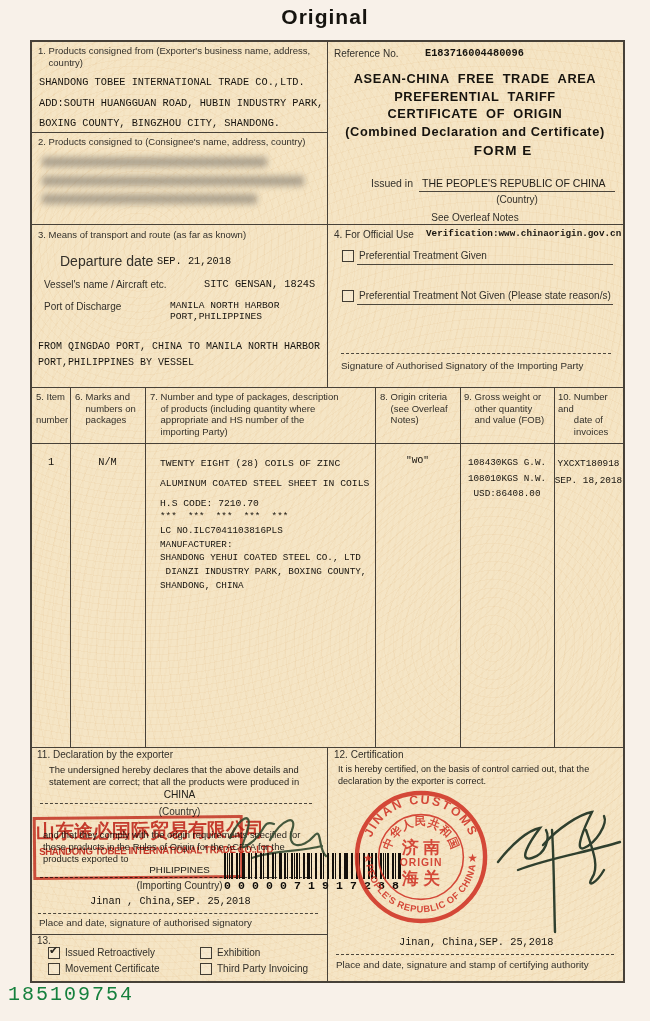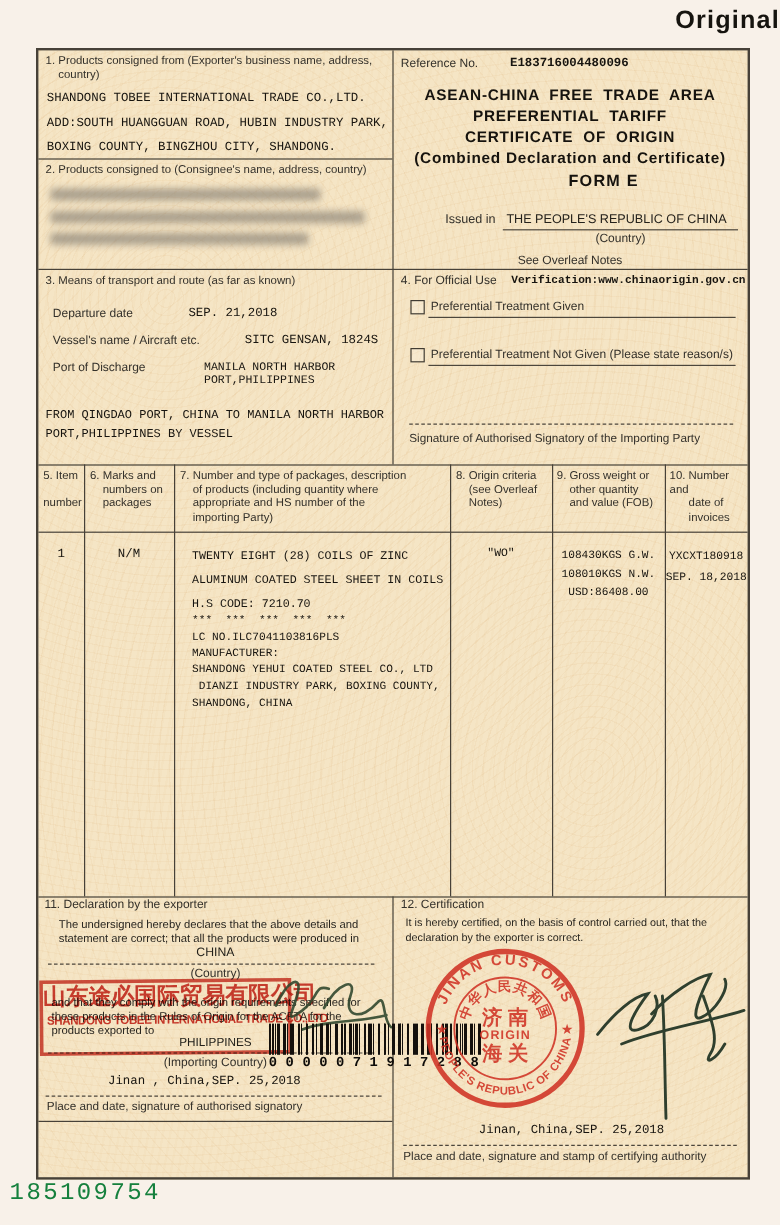--- a/index.html
+++ b/index.html
@@ -1,19 +1,19 @@
 <!DOCTYPE html>
 <html><head>
 <meta charset="utf-8">
 <style>
   html,body{margin:0;padding:0;}
   body{width:650px;height:1021px;background:#f8f1e9;position:relative;overflow:hidden;
        font-family:"Liberation Sans",sans-serif;color:#2a2620;}
   .page{position:absolute;inset:0;}
-  .doc-title{position:absolute;top:5px;left:0;width:650px;text-align:right;
+  .doc-title{position:absolute;top:5px;left:0;width:650px;text-align:center;
     font-size:21px;font-weight:700;letter-spacing:1px;color:#16140f;}
   .form{position:absolute;left:30px;top:40px;width:591px;height:939px;
     border:2px solid #474138;
     background-color:#f5e5c5;
     background-image:
       repeating-radial-gradient(circle at 18% 22%, rgba(208,150,82,.07) 0 1px, transparent 1px 7px),
       repeating-radial-gradient(circle at 78% 64%, rgba(208,150,82,.07) 0 1px, transparent 1px 9px),
       repeating-linear-gradient(100deg, rgba(220,170,100,.05) 0 2px, transparent 2px 6px);
   }
   .hline{position:absolute;background:#474138;height:1px;}
@@ -97,21 +97,21 @@
       <div class="lbl ctr hdr-bold" style="left:0;top:103px;width:352px;font-size:13.5px;letter-spacing:1px;">FORM  E</div>
       <div class="lbl" style="left:44px;top:136px;font-size:10.5px;">Issued in</div>
       <div class="lbl" style="left:95px;top:136px;font-size:10.5px;color:#24211b;">THE PEOPLE'S REPUBLIC OF CHINA</div>
       <div class="uline" style="left:92px;top:149px;width:196px;"></div>
       <div class="lbl ctr" style="left:95px;top:152px;width:190px;font-size:10px;">(Country)</div>
       <div class="lbl ctr" style="left:0;top:170px;width:296px;font-size:10px;">See Overleaf Notes</div>
     </div>
 
     <div class="box" style="left:0;top:182px;width:295px;height:163px;">
       <div class="lbl" style="left:6px;top:5px;width:282px;">3. Means of transport and route (as far as known)</div>
-      <div class="lbl" style="left:12px;top:32px;font-size:10px;">Departure date</div>
+      <div class="lbl" style="left:28px;top:32px;font-size:14px;">Departure date</div>
       <div class="typed" style="left:125px;top:31px;">SEP. 21,2018</div>
       <div class="lbl" style="left:12px;top:55px;font-size:10px;">Vessel's name / Aircraft etc.</div>
       <div class="typed" style="left:172px;top:54px;">SITC GENSAN, 1824S</div>
       <div class="lbl" style="left:12px;top:77px;font-size:10px;">Port of Discharge</div>
       <div class="typed" style="left:128px;top:76px;font-size:9.6px;margin-left:10px;">MANILA NORTH HARBOR PORT,PHILIPPINES</div>
       <div class="typed pre" style="left:6px;top:115px;line-height:16px;font-size:10px;">FROM QINGDAO PORT, CHINA TO MANILA NORTH HARBOR
 PORT,PHILIPPINES BY VESSEL</div>
     </div>
 
     <div class="box" style="left:295px;top:182px;width:296px;height:163px;">
@@ -179,20 +179,33 @@
 these products in the Rules of Origin for the ACFTA for the
 products exported to</div>
       <div class="lbl ctr" style="left:0;top:117px;width:295px;font-size:9.8px;color:#22201a;">PHILIPPINES</div>
       <div class="dash" style="left:8px;top:130px;width:272px;"></div>
       <div class="lbl ctr" style="left:0;top:133px;width:295px;font-size:10px;">(Importing Country)</div>
       <div class="typed" style="left:58px;top:148px;">Jinan , China,SEP. 25,2018</div>
       <div class="dash" style="left:6px;top:166px;width:280px;"></div>
       <div class="lbl" style="left:7px;top:170px;font-size:9.8px;">Place and date, signature of authorised signatory</div>
     </div>
 
+    <div class="box" style="left:0;top:892px;width:295px;height:47px;">
+      <div class="lbl" style="left:5px;top:1px;font-size:10px;">13.</div>
+      <div class="cb" style="left:16px;top:13px;">
+        <span class="tick">✔</span>
+      </div>
+      <div class="lbl" style="left:33px;top:13px;font-size:10px;">Issued Retroactively</div>
+      <div class="cb" style="left:168px;top:13px;"></div>
+      <div class="lbl" style="left:185px;top:13px;font-size:10px;">Exhibition</div>
+      <div class="cb" style="left:16px;top:29px;"></div>
+      <div class="lbl" style="left:33px;top:29px;font-size:10px;">Movement Certificate</div>
+      <div class="cb" style="left:168px;top:29px;"></div>
+      <div class="lbl" style="left:185px;top:29px;font-size:10px;">Third Party Invoicing</div>
+    </div>
 
     <div class="box" style="left:295px;top:705px;width:296px;height:234px;">
       <div class="lbl" style="left:7px;top:2px;font-size:10px;">12. Certification</div>
       <div class="lbl pre" style="left:11px;top:16px;width:280px;font-size:9px;line-height:12px;color:#28251f;">It is hereby certified, on the basis of control carried out, that the
 declaration by the exporter is correct.</div>
       <div class="typed" style="left:72px;top:189px;">Jinan, China,SEP. 25,2018</div>
       <div class="dash" style="left:9px;top:207px;width:278px;"></div>
       <div class="lbl" style="left:9px;top:212px;font-size:9.8px;">Place and date, signature and stamp of certifying authority</div>
     </div>
 

